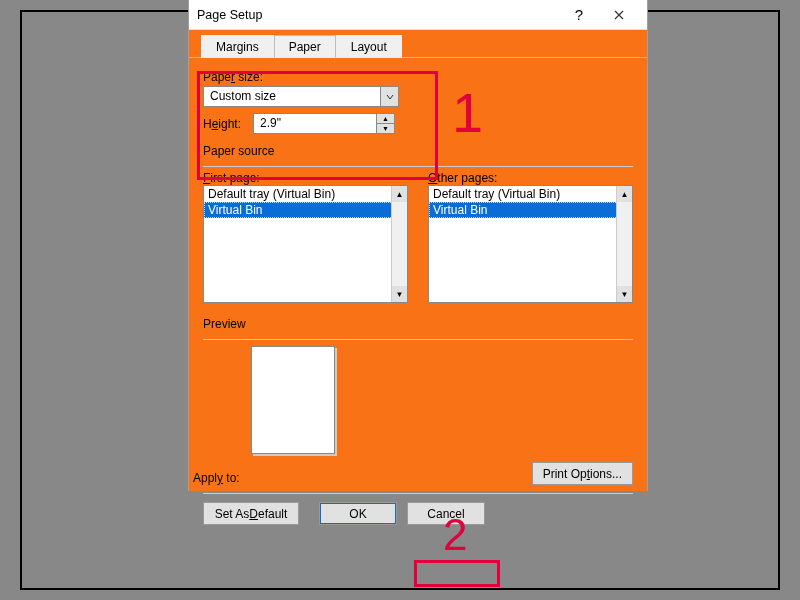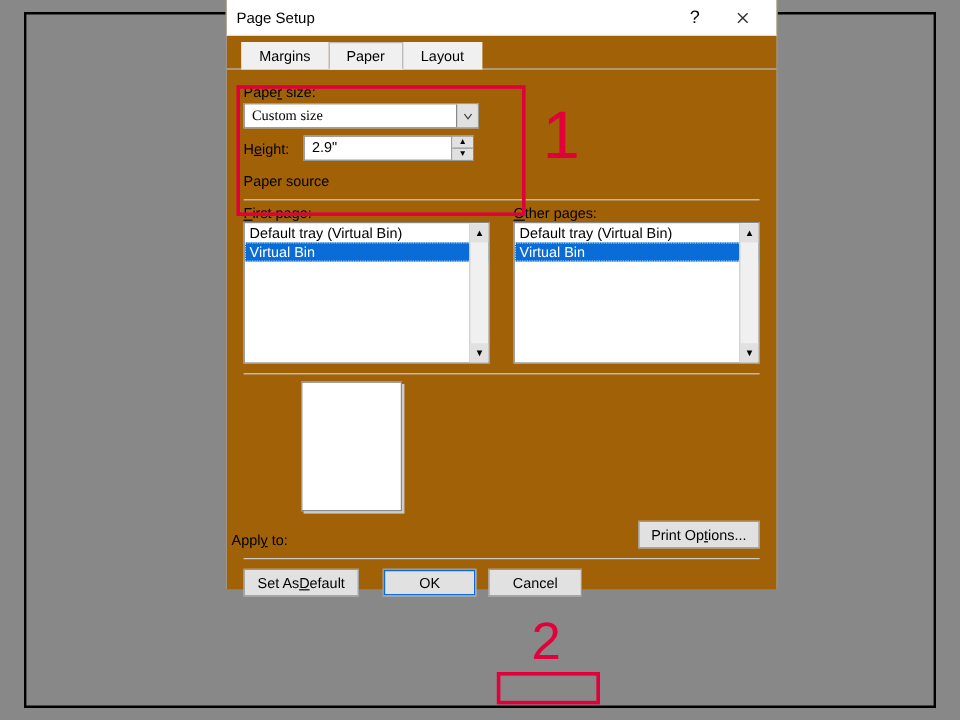--- a/index.html
+++ b/index.html
@@ -18,21 +18,21 @@
     position: absolute;
     left: 20px; top: 10px;
     width: 760px; height: 580px;
     background: #888;
     box-shadow: inset 0 0 0 2px #000;
   }
   .dialog {
     position: absolute;
     left: 188px; top: 0;
     width: 460px; height: 491px;
-    background: #a16207;
+    background: #f97316;
     border-left: 1px solid #a0a0a0;
     border-right: 1px solid #a0a0a0;
   }
   .titlebar {
     height: 30px;
     background: #fff;
     display: flex;
     align-items: center;
     padding: 0 8px;
     border-bottom: 1px solid #ddd;
@@ -179,21 +179,21 @@
 
   <div class="tabs">
     <div class="tab">Margins</div>
     <div class="tab active">Paper</div>
     <div class="tab">Layout</div>
   </div>
 
   <div class="content">
     
     <div class="group-label">Pape<span class="u">r</span> size:</div>
-    <div class="combo" style="width:196px;font-family:Liberation Serif, serif;">
+    <div class="combo" style="width:196px;">
       <div class="val">Custom size</div>
       <div class="btn">
         <svg class="chev" viewBox="0 0 8 8">
             <path d="M1 2 L4 6 L7 2" fill="none" stroke="#333"></path>
           </svg>
       </div>
     </div>
     <div class="row">
       <div class="lbl">H<span class="u">e</span>ight:</div>
       <div class="spinner">
@@ -229,20 +229,21 @@
           <div class="scroll">
             <div class="arr">▲</div>
             <div class="track"></div>
             <div class="arr">▼</div>
           </div>
         </div>
       </div>
     </div>
 
     
+    <div class="group-label" style="margin-top:14px;">Preview</div>
     <hr class="hr">
     <div class="preview-box"></div>
   </div>
 
   <div class="footer-row">
     <span>Appl<span class="u">y</span> to:</span>
     <div class="spacer"></div>
     <div class="btn-std" style="min-width:96px;">Print Op<span class="u">t</span>ions...</div>
   </div>
 

